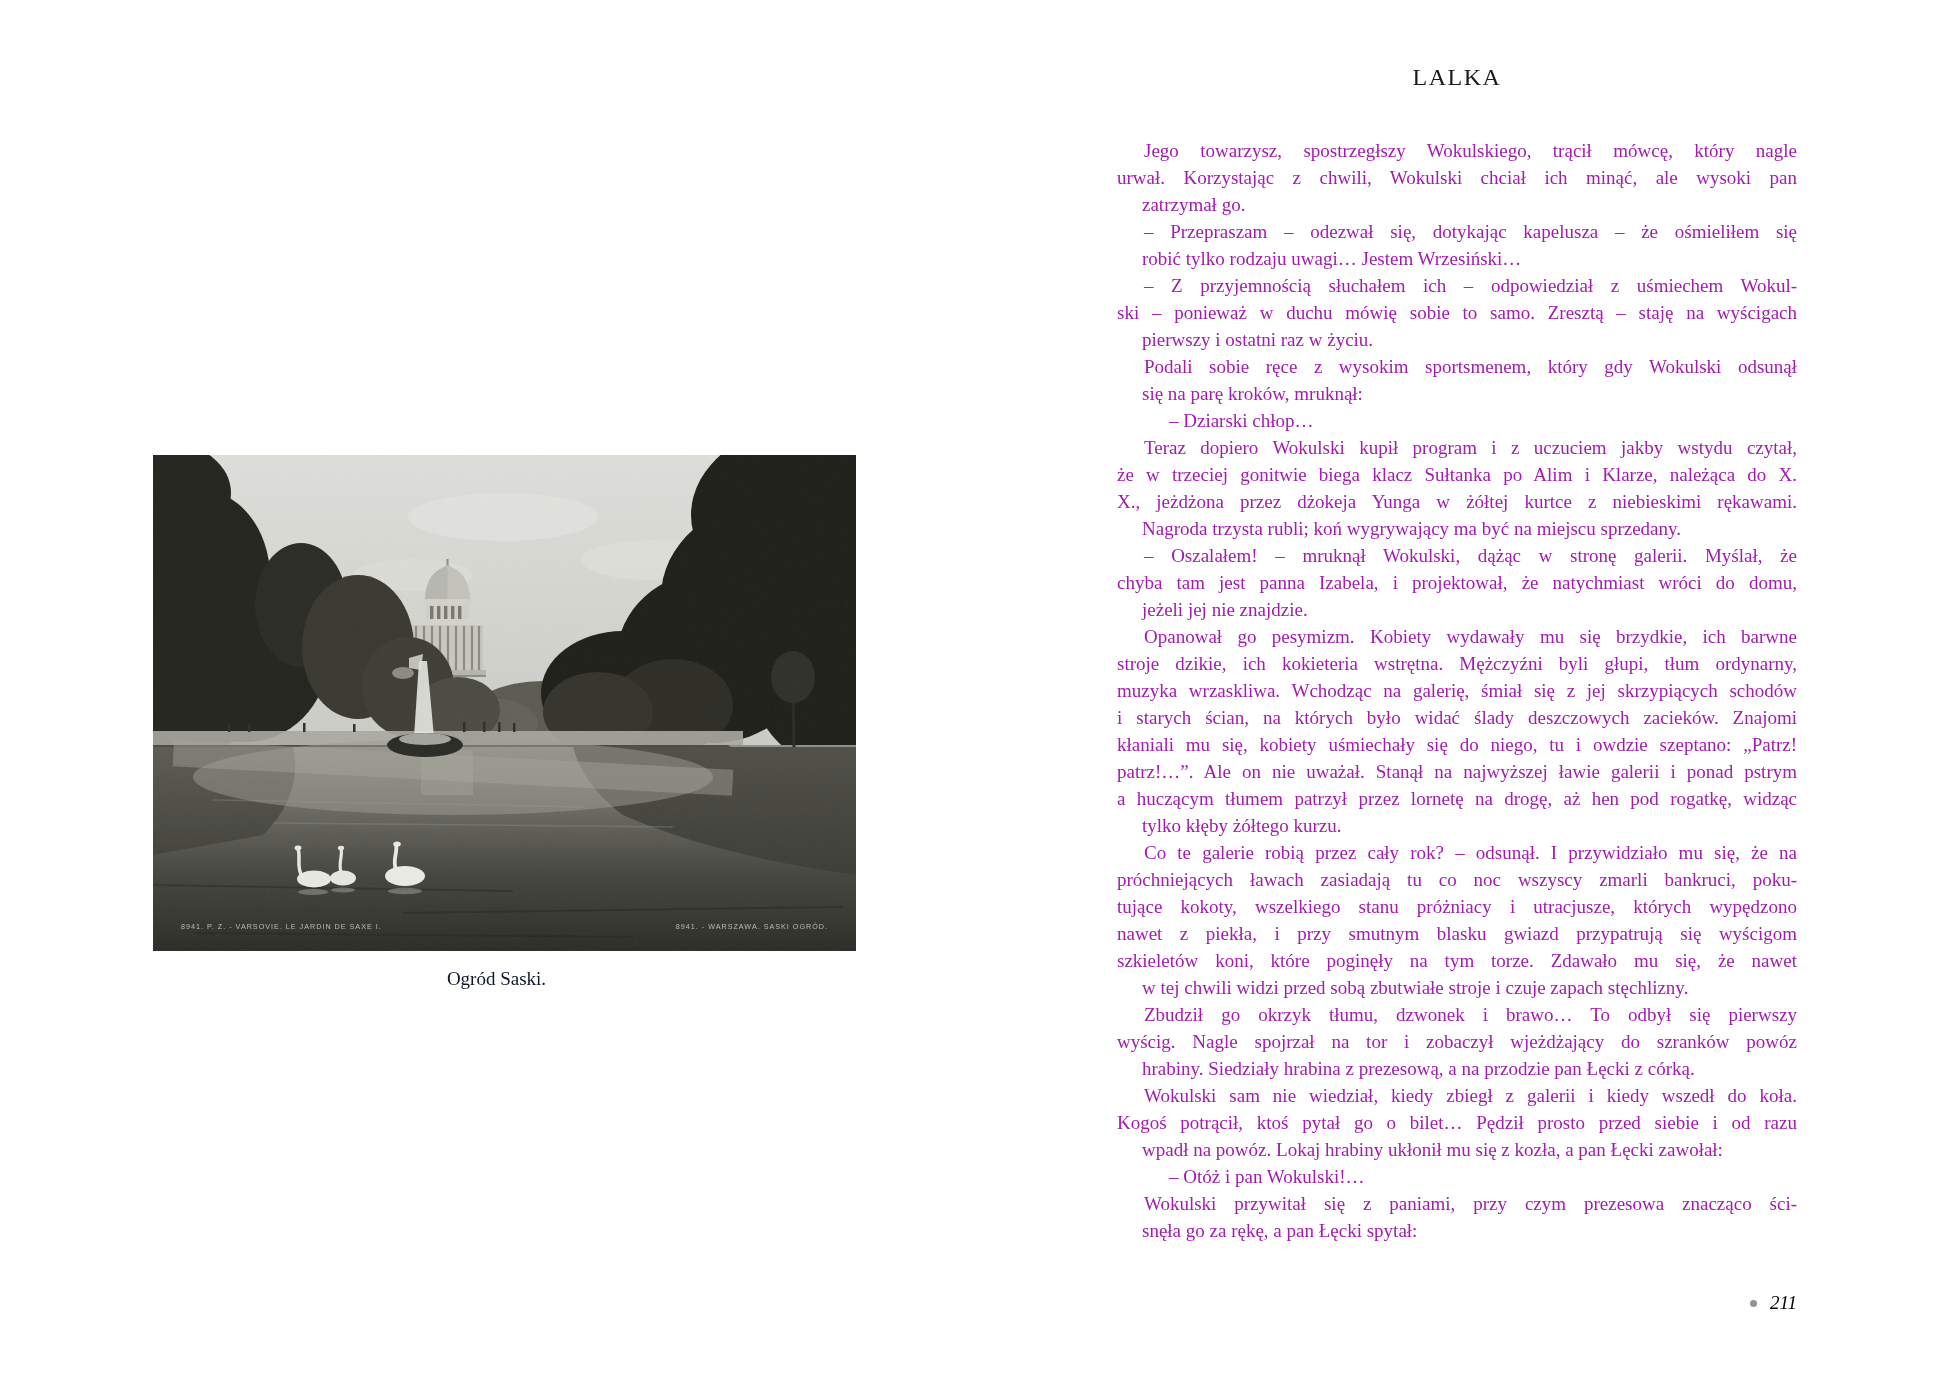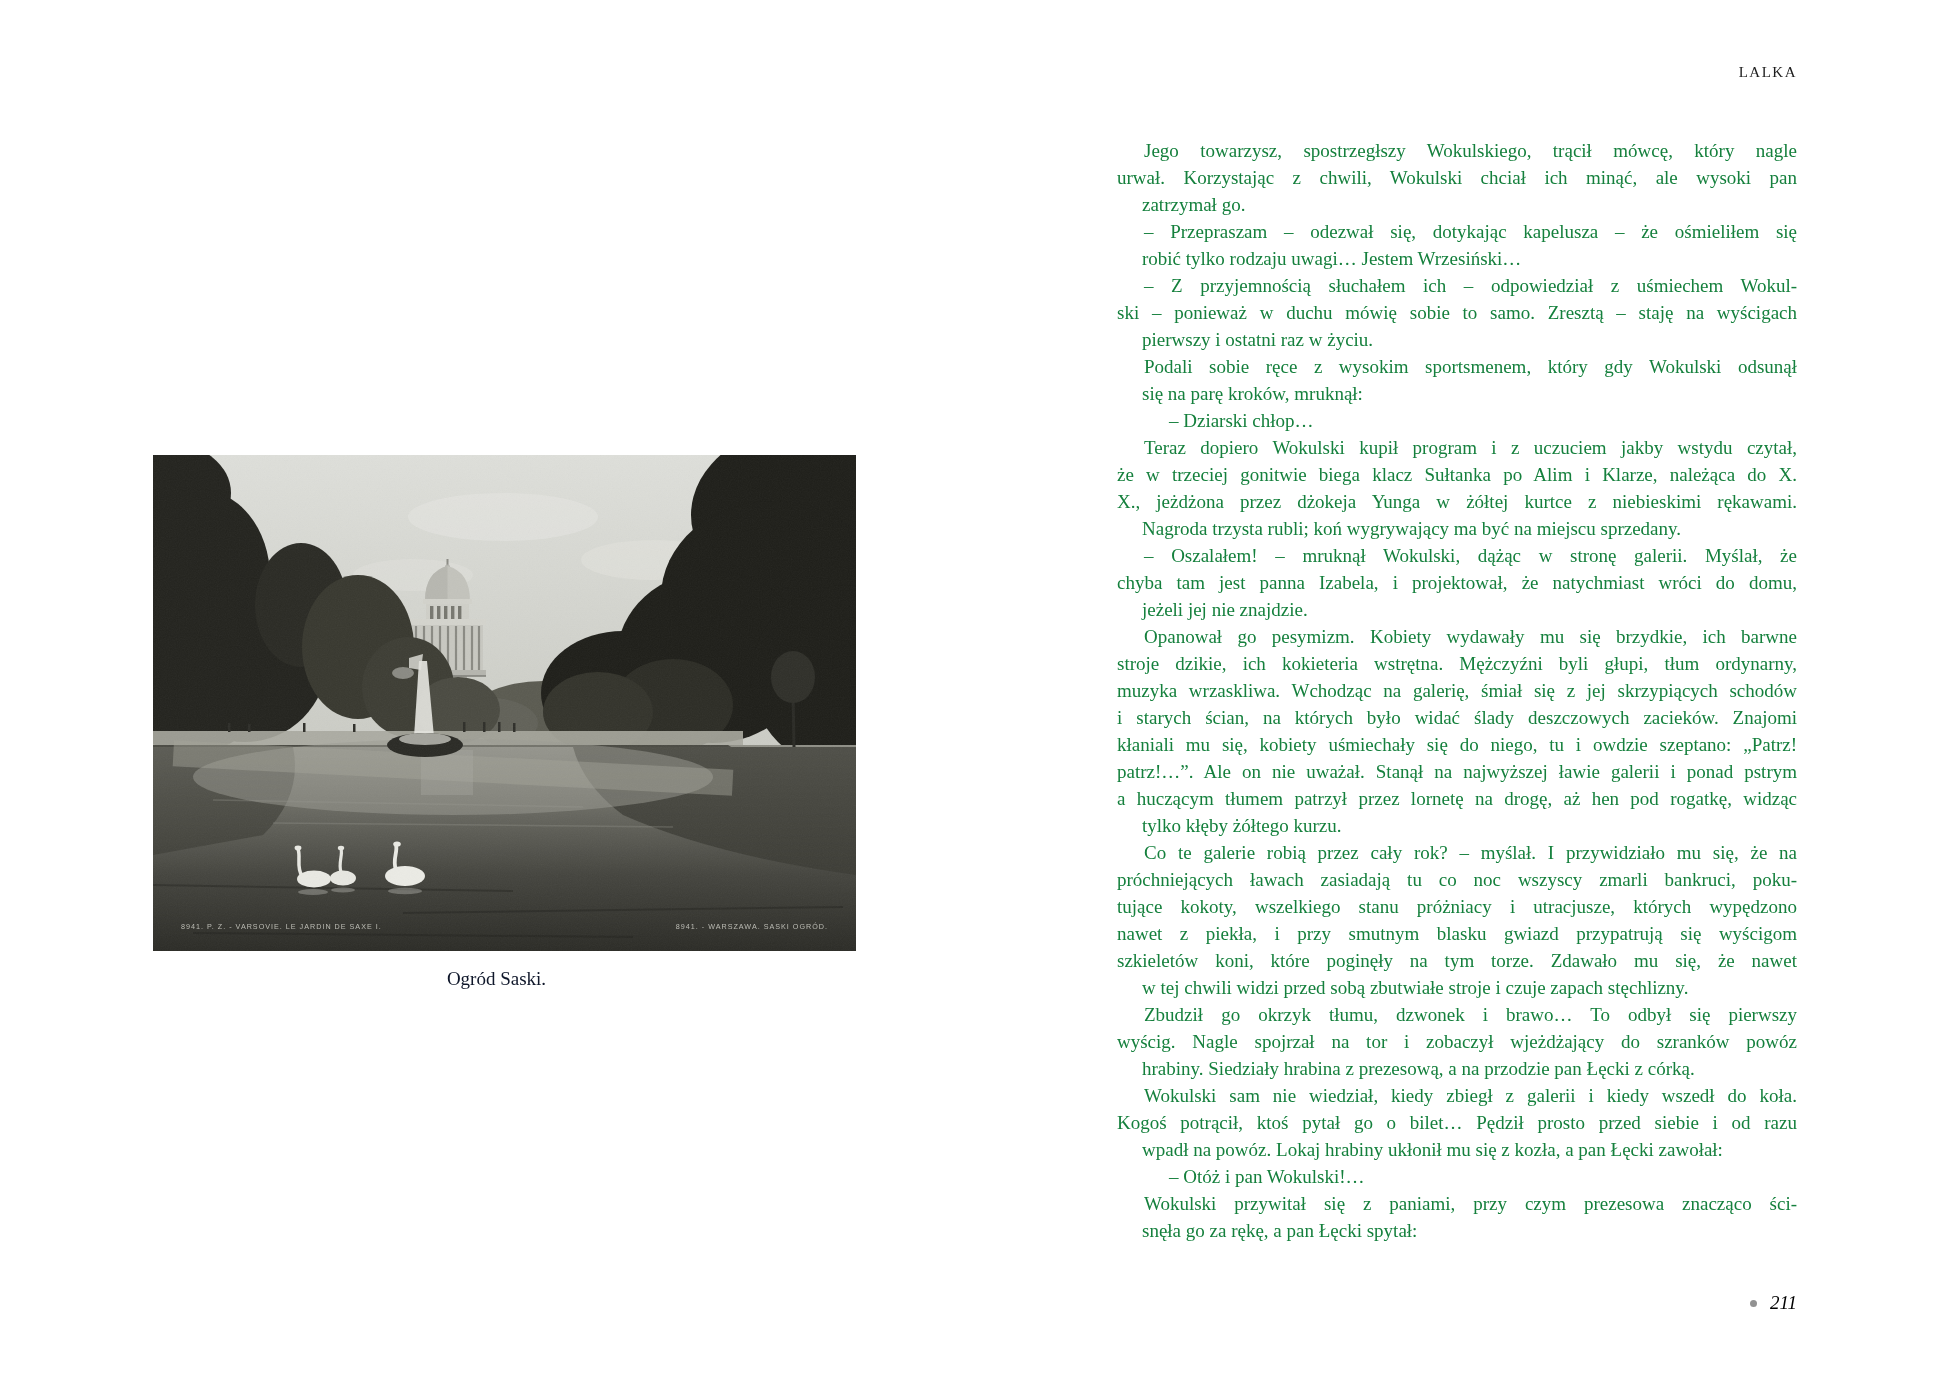--- a/index.html
+++ b/index.html
@@ -4,24 +4,24 @@
 <style>
   html,body{margin:0;padding:0;background:#ffffff;}
   .page{position:relative;width:1949px;height:1388px;background:#ffffff;overflow:hidden;
         font-family:"Liberation Serif", serif;color:#1a1a1a;}
   
   .photo-fig{position:absolute;left:145px;top:447px;width:703px;height:496px;}
   .photo-fig svg{display:block;width:703px;height:496px;}
   .photo-caption{position:absolute;left:145px;top:966px;width:703px;text-align:center;
                  font-size:19px;line-height:26px;color:#0f172a;}
   
-  .running-head{position:absolute;left:1117px;top:64px;width:680px;text-align:right;
-                font-size:15px;letter-spacing:1.5px;color:#1c1c1c;}
+  .running-head{position:absolute;left:1117px;top:64px;width:680px;text-align:center;
+                font-size:24px;letter-spacing:1.5px;color:#1c1c1c;}
   .text-col{position:absolute;left:1117px;top:137px;width:680px;
-            font-size:19px;color:#15803d;}
+            font-size:19px;color:#a21caf;}
   .line{height:27px;line-height:27px;text-align:justify;text-align-last:justify;}
   .line.para-end{text-align-last:left;margin-left:25px;}
   .line.indent{text-indent:27px;}
   .folio{position:absolute;left:1117px;top:1292px;width:680px;text-align:right;
          font-style:italic;font-size:19px;color:#000000;}
   .folio-dot{display:inline-block;width:7px;height:7px;border-radius:50%;
              background:#929292;margin-right:13px;vertical-align:2px;}
   .plate-text{font-family:"Liberation Sans", sans-serif;font-size:7.2px;letter-spacing:1px;
               fill:#d2d2ca;opacity:.85;}
 </style>
@@ -208,21 +208,21 @@
       <div class="line">chyba tam jest panna Izabela, i projektował, że natychmiast wróci do domu,</div>
       <div class="line para-end">jeżeli jej nie znajdzie.</div>
       <div class="line indent">Opanował go pesymizm. Kobiety wydawały mu się brzydkie, ich barwne</div>
       <div class="line">stroje dzikie, ich kokieteria wstrętna. Mężczyźni byli głupi, tłum ordynarny,</div>
       <div class="line">muzyka wrzaskliwa. Wchodząc na galerię, śmiał się z jej skrzypiących schodów</div>
       <div class="line">i starych ścian, na których było widać ślady deszczowych zacieków. Znajomi</div>
       <div class="line">kłaniali mu się, kobiety uśmiechały się do niego, tu i owdzie szeptano: „Patrz!</div>
       <div class="line">patrz!…”. Ale on nie uważał. Stanął na najwyższej ławie galerii i ponad pstrym</div>
       <div class="line">a huczącym tłumem patrzył przez lornetę na drogę, aż hen pod rogatkę, widząc</div>
       <div class="line para-end">tylko kłęby żółtego kurzu.</div>
-      <div class="line indent">Co te galerie robią przez cały rok? – myślał. I przywidziało mu się, że na</div>
+      <div class="line indent">Co te galerie robią przez cały rok? – odsunął. I przywidziało mu się, że na</div>
       <div class="line">próchniejących ławach zasiadają tu co noc wszyscy zmarli bankruci, poku-</div>
       <div class="line">tujące kokoty, wszelkiego stanu próżniacy i utracjusze, których wypędzono</div>
       <div class="line">nawet z piekła, i przy smutnym blasku gwiazd przypatrują się wyścigom</div>
       <div class="line">szkieletów koni, które poginęły na tym torze. Zdawało mu się, że nawet</div>
       <div class="line para-end">w tej chwili widzi przed sobą zbutwiałe stroje i czuje zapach stęchlizny.</div>
       <div class="line indent">Zbudził go okrzyk tłumu, dzwonek i brawo… To odbył się pierwszy</div>
       <div class="line">wyścig. Nagle spojrzał na tor i zobaczył wjeżdżający do szranków powóz</div>
       <div class="line para-end">hrabiny. Siedziały hrabina z prezesową, a na przodzie pan Łęcki z córką.</div>
       <div class="line indent">Wokulski sam nie wiedział, kiedy zbiegł z galerii i kiedy wszedł do koła.</div>
       <div class="line">Kogoś potrącił, ktoś pytał go o bilet… Pędził prosto przed siebie i od razu</div>

